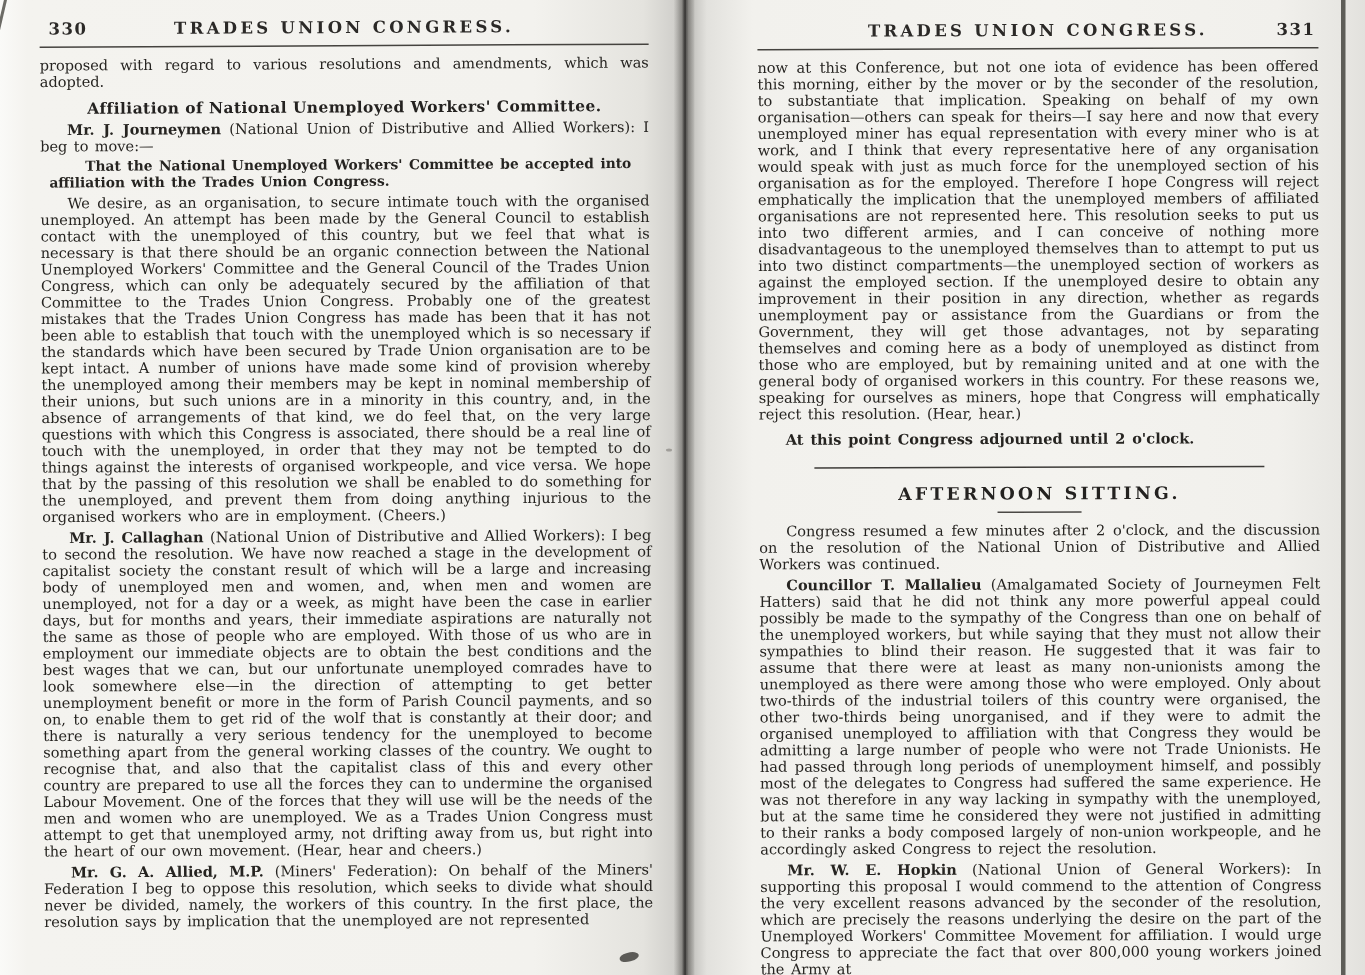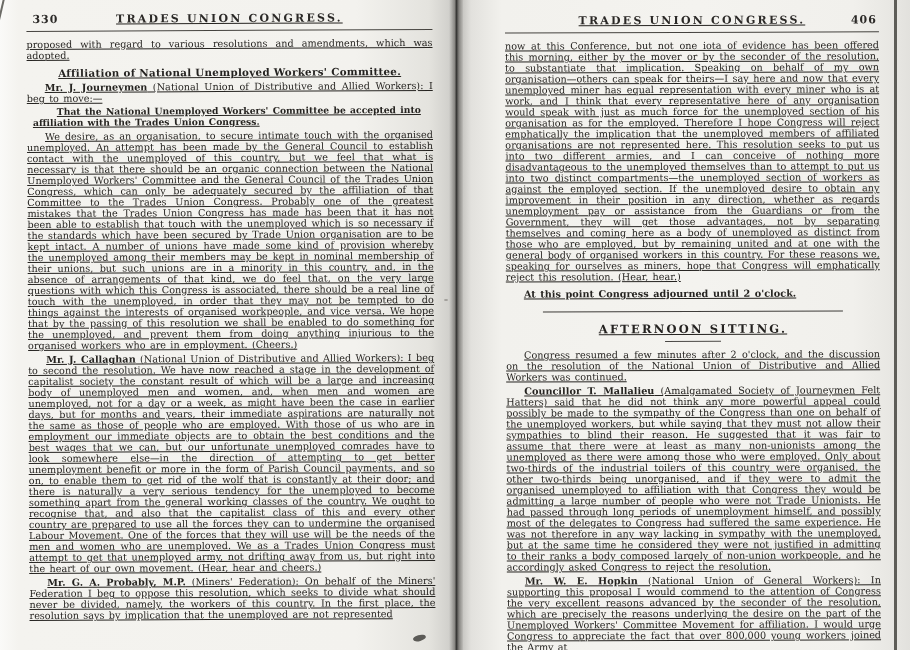--- a/index.html
+++ b/index.html
@@ -3,21 +3,21 @@
 <meta charset="utf-8">
 <style>
   html,body{margin:0;padding:0;}
   body{width:910px;height:650px;overflow:hidden;background:#e6e5e1;}
   .scan{
     position:relative;width:910px;height:650px;
     background:linear-gradient(90deg,#e9e8e4 0%,#ecebe7 97%,#e2e1dd 100%);
     font-family:"DejaVu Serif","Liberation Serif",serif;
     color:#262421;
   }
-  .page{position:absolute;top:0;height:650px;overflow:hidden;text-decoration:underline;}
+  .page{position:absolute;top:0;height:650px;overflow:hidden;}
   .page-left{
     left:0;width:456px;
     background:linear-gradient(90deg,#fafaf8 0%,#f4f3ef 4%,#f3f2ee 78%,#e4e3de 94%,#cfceca 99%,#bdbcb8 100%);
     padding:0;
   }
   .page-right{
     left:458px;width:438px;
     background:linear-gradient(90deg,#b9b8b4 0%,#e2e1dd 3%,#f2f1ed 10%,#f4f3ef 55%,#f1f0ec 90%,#e7e6e2 100%);
   }
   .page-inner{position:relative;height:100%;}
@@ -93,29 +93,29 @@
       <h3 class="section-heading">Affiliation of National Unemployed Workers' Committee.</h3>
 
       <p class="para"><span class="speaker">Mr. J. Journeymen</span><span> (National Union of Distributive and Allied Workers): I beg to move:—</span></p>
 
       <p class="resolution">That the National Unemployed Workers' Committee be accepted into affiliation with the Trades Union Congress.</p>
 
       <p class="para">We desire, as an organisation, to secure intimate touch with the organised unemployed. An attempt has been made by the General Council to establish contact with the unemployed of this country, but we feel that what is necessary is that there should be an organic connection between the National Unemployed Workers' Committee and the General Council of the Trades Union Congress, which can only be adequately secured by the affiliation of that Committee to the Trades Union Congress. Probably one of the greatest mistakes that the Trades Union Congress has made has been that it has not been able to establish that touch with the unemployed which is so necessary if the standards which have been secured by Trade Union organisation are to be kept intact. A number of unions have made some kind of provision whereby the unemployed among their members may be kept in nominal membership of their unions, but such unions are in a minority in this country, and, in the absence of arrangements of that kind, we do feel that, on the very large questions with which this Congress is associated, there should be a real line of touch with the unemployed, in order that they may not be tempted to do things against the interests of organised workpeople, and vice versa. We hope that by the passing of this resolution we shall be enabled to do something for the unemployed, and prevent them from doing anything injurious to the organised workers who are in employment. (Cheers.)</p>
 
       <p class="para"><span class="speaker">Mr. J. Callaghan</span><span> (National Union of Distributive and Allied Workers): I beg to second the resolution. We have now reached a stage in the development of capitalist society the constant result of which will be a large and increasing body of unemployed men and women, and, when men and women are unemployed, not for a day or a week, as might have been the case in earlier days, but for months and years, their immediate aspirations are naturally not the same as those of people who are employed. With those of us who are in employment our immediate objects are to obtain the best conditions and the best wages that we can, but our unfortunate unemployed comrades have to look somewhere else—in the direction of attempting to get better unemployment benefit or more in the form of Parish Council payments, and so on, to enable them to get rid of the wolf that is constantly at their door; and there is naturally a very serious tendency for the unemployed to become something apart from the general working classes of the country. We ought to recognise that, and also that the capitalist class of this and every other country are prepared to use all the forces they can to undermine the organised Labour Movement. One of the forces that they will use will be the needs of the men and women who are unemployed. We as a Trades Union Congress must attempt to get that unemployed army, not drifting away from us, but right into the heart of our own movement. (Hear, hear and cheers.)</span></p>
 
-      <p class="para"><span class="speaker">Mr. G. A. Probably, M.P.</span><span> (Miners' Federation): On behalf of the Miners' Federation I beg to oppose this resolution, which seeks to divide what should never be divided, namely, the workers of this country. In the first place, the resolution says by implication that the unemployed are not represented</span></p>
+      <p class="para"><span class="speaker">Mr. G. A. Allied, M.P.</span><span> (Miners' Federation): On behalf of the Miners' Federation I beg to oppose this resolution, which seeks to divide what should never be divided, namely, the workers of this country. In the first place, the resolution says by implication that the unemployed are not represented</span></p>
     </div>
   </div>
 
   <div class="page page-right">
     <div class="page-inner">
       <div class="running-header">
         <span class="header-title">TRADES UNION CONGRESS.</span>
-        <span class="page-num pn-right">406</span>
+        <span class="page-num pn-right">331</span>
       </div>
       <hr class="header-rule">
 
       <p class="para no-indent first-para">now at this Conference, but not one iota of evidence has been offered this morning, either by the mover or by the seconder of the resolution, to substantiate that implication. Speaking on behalf of my own organisation—others can speak for theirs—I say here and now that every unemployed miner has equal representation with every miner who is at work, and I think that every representative here of any organisation would speak with just as much force for the unemployed section of his organisation as for the employed. Therefore I hope Congress will reject emphatically the implication that the unemployed members of affiliated organisations are not represented here. This resolution seeks to put us into two different armies, and I can conceive of nothing more disadvantageous to the unemployed themselves than to attempt to put us into two distinct compartments—the unemployed section of workers as against the employed section. If the unemployed desire to obtain any improvement in their position in any direction, whether as regards unemployment pay or assistance from the Guardians or from the Government, they will get those advantages, not by separating themselves and coming here as a body of unemployed as distinct from those who are employed, but by remaining united and at one with the general body of organised workers in this country. For these reasons we, speaking for ourselves as miners, hope that Congress will emphatically reject this resolution. (Hear, hear.)</p>
 
       <p class="para adjournment">At this point Congress adjourned until 2 o'clock.</p>
 
       <hr class="rule-long">
 
       <h2 class="sitting-heading">AFTERNOON SITTING.</h2>

